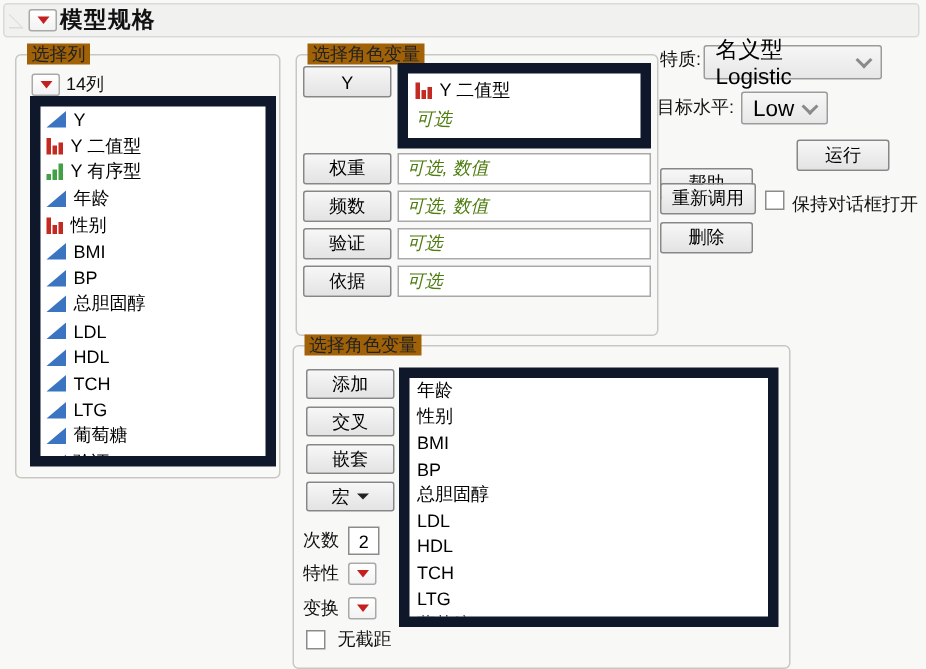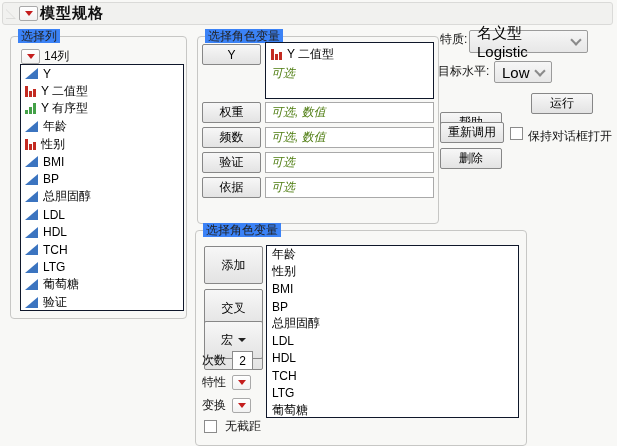--- a/index.html
+++ b/index.html
@@ -26,37 +26,37 @@
     border:1px solid #a9a9a9;border-radius:2px;
     display:inline-flex;align-items:center;justify-content:center;flex:0 0 auto;
   }
   .rtri{width:0;height:0;border-left:4px solid transparent;border-right:4px solid transparent;border-top:5px solid #c41e1e;}
   .header-band .rtri-btn{margin-left:3px;}
   .page-title{font-size:15px;font-weight:bold;color:#111;margin-left:2px;letter-spacing:1px;}
 
   
   .group{position:absolute;border:1px solid #c7c7c5;border-radius:4px;}
   .group-label{
-    position:absolute;top:-8px;left:7px;background:#3b82f6;padding:0 3px;
+    position:absolute;top:-8px;left:7px;background:#a16207;padding:0 3px;
     font-size:12px;color:#222;line-height:14px;white-space:nowrap;
   }
 
   
   .btn{
     background:linear-gradient(#f7f7f7,#e3e3e3);
     border:1px solid #878787;border-radius:2px;
     font-size:12px;color:#000;display:flex;align-items:center;justify-content:center;
     box-sizing:border-box;cursor:default;white-space:nowrap;
   }
   .inputbox{
     background:#fff;border:1px solid #a9a9a9;box-sizing:border-box;
     display:flex;align-items:center;padding:0 5px;overflow:hidden;
   }
   .placeholder{font-size:12px;font-style:italic;color:#4d7c0f;white-space:nowrap;}
-  .whitebox{background:#fff;border:1px solid #0f172a;box-sizing:border-box;overflow:hidden;}
+  .whitebox{background:#fff;border:7px solid #0f172a;box-sizing:border-box;overflow:hidden;}
   .checkbox{width:13px;height:13px;background:#fff;border:1px solid #8b8b8b;box-sizing:border-box;flex:0 0 auto;}
   .chev{width:6px;height:6px;border-right:2px solid #8a8a8a;border-bottom:2px solid #8a8a8a;
     transform:rotate(45deg);margin-top:-3px;flex:0 0 auto;}
   .dropdown{
     background:linear-gradient(#f6f6f6,#e7e7e7);border:1px solid #9b9b9b;border-radius:2px;
     box-sizing:border-box;display:flex;align-items:center;justify-content:space-between;
     font-size:15px;color:#000;padding:0 7px;
   }
   .lbl{font-size:12px;color:#111;white-space:nowrap;}
   .btri{width:0;height:0;border-left:4px solid transparent;border-right:4px solid transparent;border-top:4px solid #222;margin-left:5px;}
@@ -81,21 +81,21 @@
   .ybox{position:absolute;left:67px;top:5px;width:169px;height:57px;}
   .ybox .item{display:flex;align-items:center;gap:5px;padding:3px 0 0 5px;font-size:12px;color:#000;}
   .ybox .placeholder{display:block;padding:2px 0 0 5px;}
   .role-rows{position:absolute;left:0;top:65px;display:flex;flex-direction:column;gap:4px;width:100%;}
   .role-row{display:flex;align-items:center;}
   .role-row .btn{margin-left:4px;}
   .role-row .inputbox{margin-left:4px;width:169px;height:21px;}
 
   
   .fx-btns{position:absolute;left:8px;top:15px;display:flex;flex-direction:column;gap:5px;}
-  .fx-btns .btn{width:59px;height:38px;font-family:Liberation Mono, monospace;}
+  .fx-btns .btn{width:59px;height:20px;font-family:Liberation Mono, monospace;}
   .fx-small{position:absolute;left:6px;display:flex;align-items:center;gap:6px;}
   .deg-input{width:21px;height:19px;background:#fff;border:1px solid #8b8b8b;box-sizing:border-box;
     font-size:12px;display:flex;align-items:center;justify-content:center;}
   .fx-list{position:absolute;left:70px;top:14px;width:253px;height:173px;}
   .fx-item{height:17.3px;display:flex;align-items:center;padding-left:5px;font-size:12px;color:#000;}
   .nointercept{position:absolute;left:8px;top:187px;display:flex;align-items:center;gap:8px;}
 
   
   .abs{position:absolute;}
 </style>

